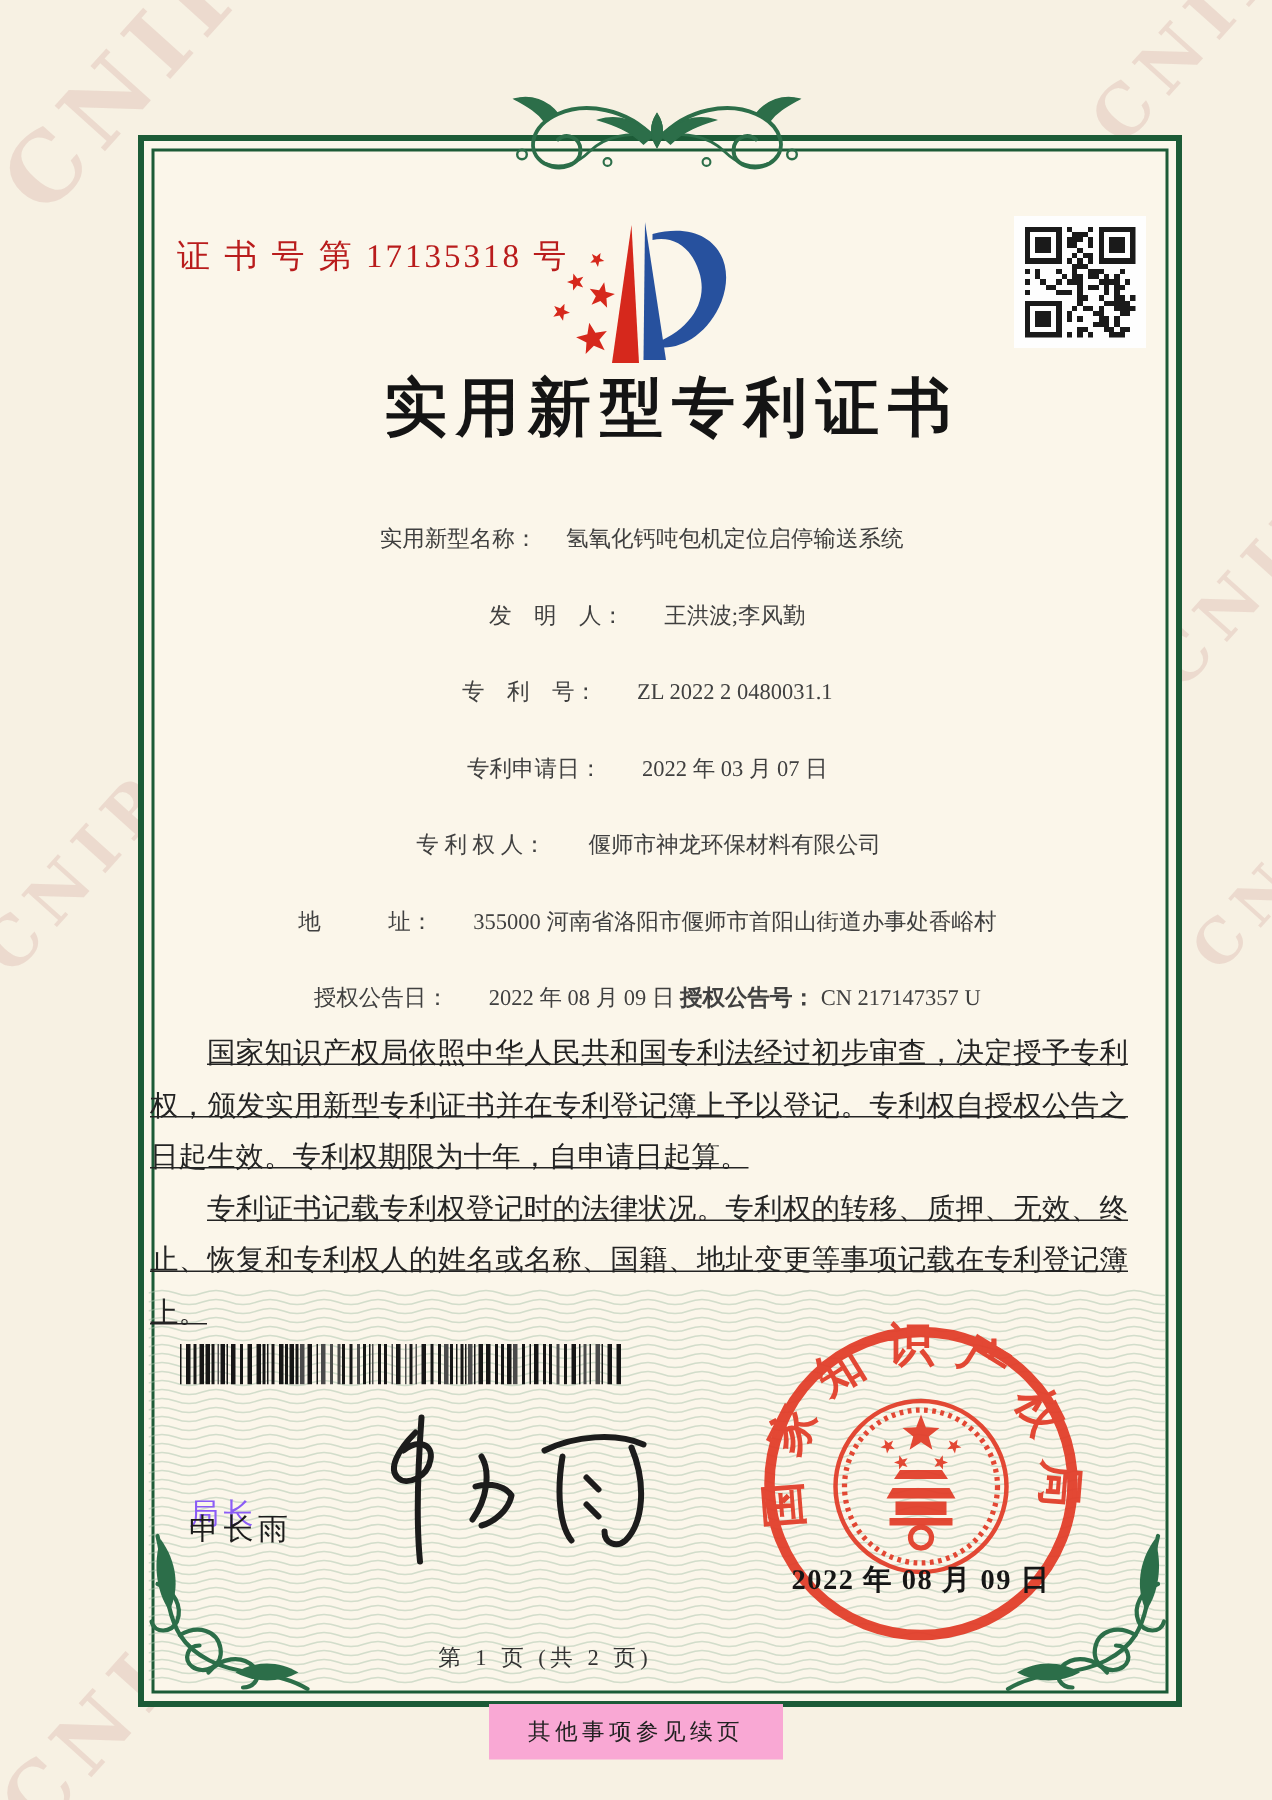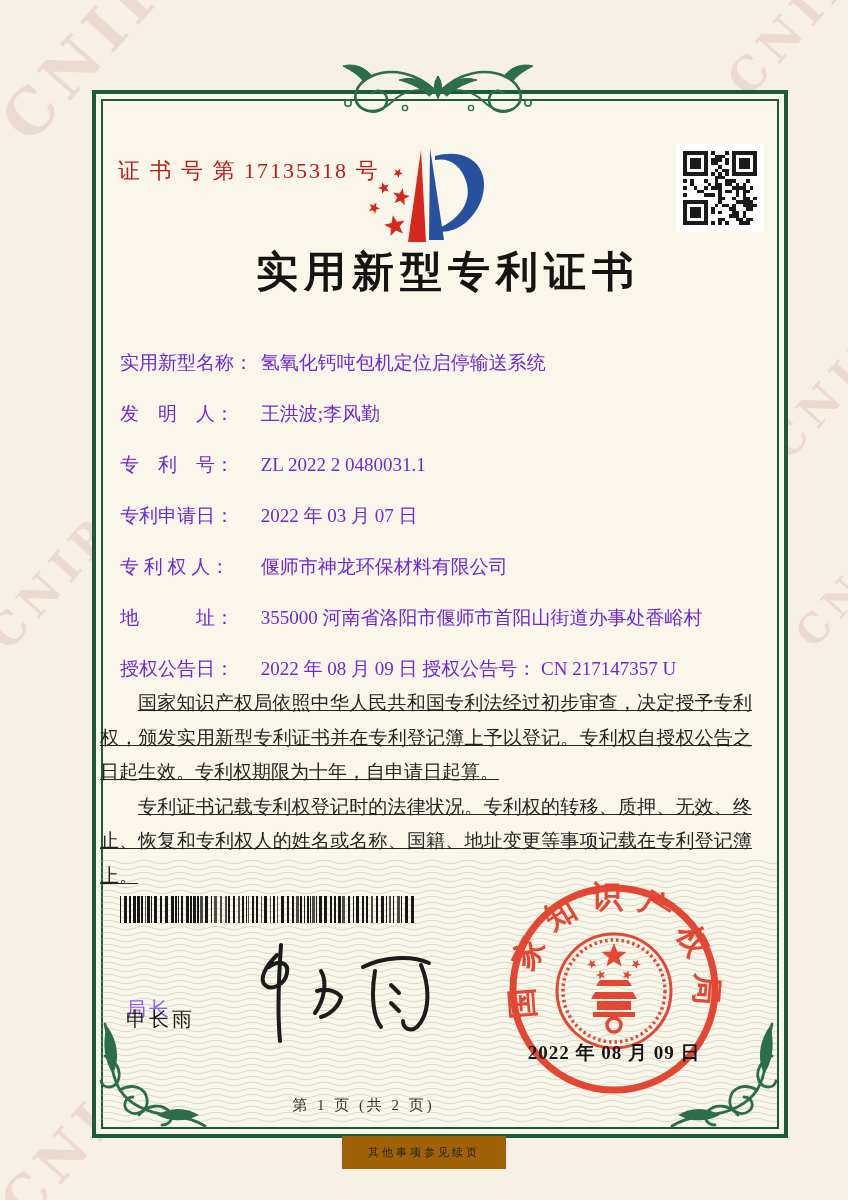--- a/index.html
+++ b/index.html
@@ -25,43 +25,43 @@
   .frame-inner{position:absolute;left:5px;top:5px;right:5px;bottom:5px;border:2px solid #1c5b37;}
 
   .cert-number{left:118px;top:156px;font-size:22px;letter-spacing:2px;color:#b91c1c;}
   .logo{left:340px;top:136px;}
   .qr-box{left:676px;top:144px;width:88px;height:88px;background:#fefefe;
           display:flex;align-items:center;justify-content:center;}
   .title{left:0;top:244px;width:848px;text-align:center;font-size:42px;font-weight:bold;
          letter-spacing:6px;color:#141414;padding-left:24px;}
 
   .fields{left:120px;top:350px;width:600px;}
-  .field-row{height:51px;font-size:19px;color:#6d28d9;white-space:nowrap;}
+  .field-row{height:51px;font-size:15px;color:#404040;white-space:nowrap;text-align:center;}
   .field-label{display:inline-block;width:136px;}
-  .pair2{}
+  .pair2{font-weight:bold;}
 
   .paragraphs{left:100px;top:686px;width:652px;font-size:19px;line-height:1.82;
               text-align:justify;color:#242424;text-decoration:underline;}
   .para{text-indent:2em;margin:0;}
 
   .waves{left:99px;top:858px;width:678px;height:268px;}
   .barcode{left:120px;top:896px;}
 
   .sig-label{left:126px;top:996px;font-size:20px;letter-spacing:3px;color:#8b5cf6;}
   .sig-name{left:126px;top:1006px;font-size:20px;letter-spacing:3px;color:#1b1b1b;}
   .signature{left:225px;top:933px;}
 
   .seal{left:503px;top:878px;opacity:.93;}
   .seal-date{left:503px;top:1040px;width:222px;text-align:center;font-size:19px;
              font-weight:600;letter-spacing:1px;color:#161616;}
 
   .footer-page{left:0;top:1096px;width:727px;text-align:center;font-size:15px;
                letter-spacing:3px;color:#333;}
   .note-wrap{left:0;top:1136px;width:848px;text-align:center;}
-  .note{display:inline-block;background:#a16207;padding:9px 26px;font-size:11px;
+  .note{display:inline-block;background:#f9a8d4;padding:9px 26px;font-size:15px;
         letter-spacing:3px;color:#222;}
 
   .orn-top{left:308px;top:56px;}
   .orn-bl{left:97px;top:1018px;}
   .orn-br{left:668px;top:1018px;transform:scaleX(-1);}
 </style>
 </head>
 <body>
 
 <div class="page">

